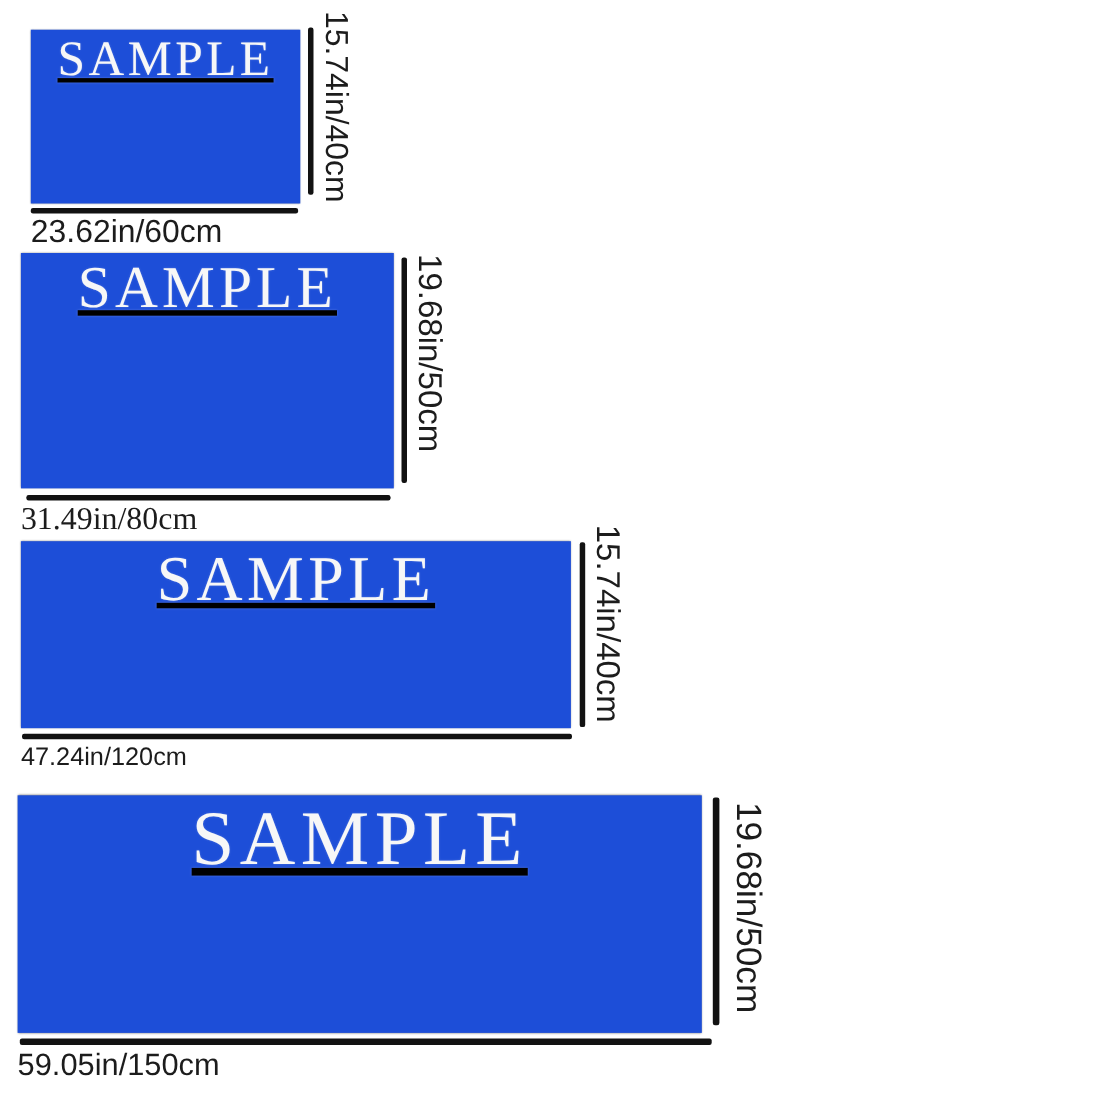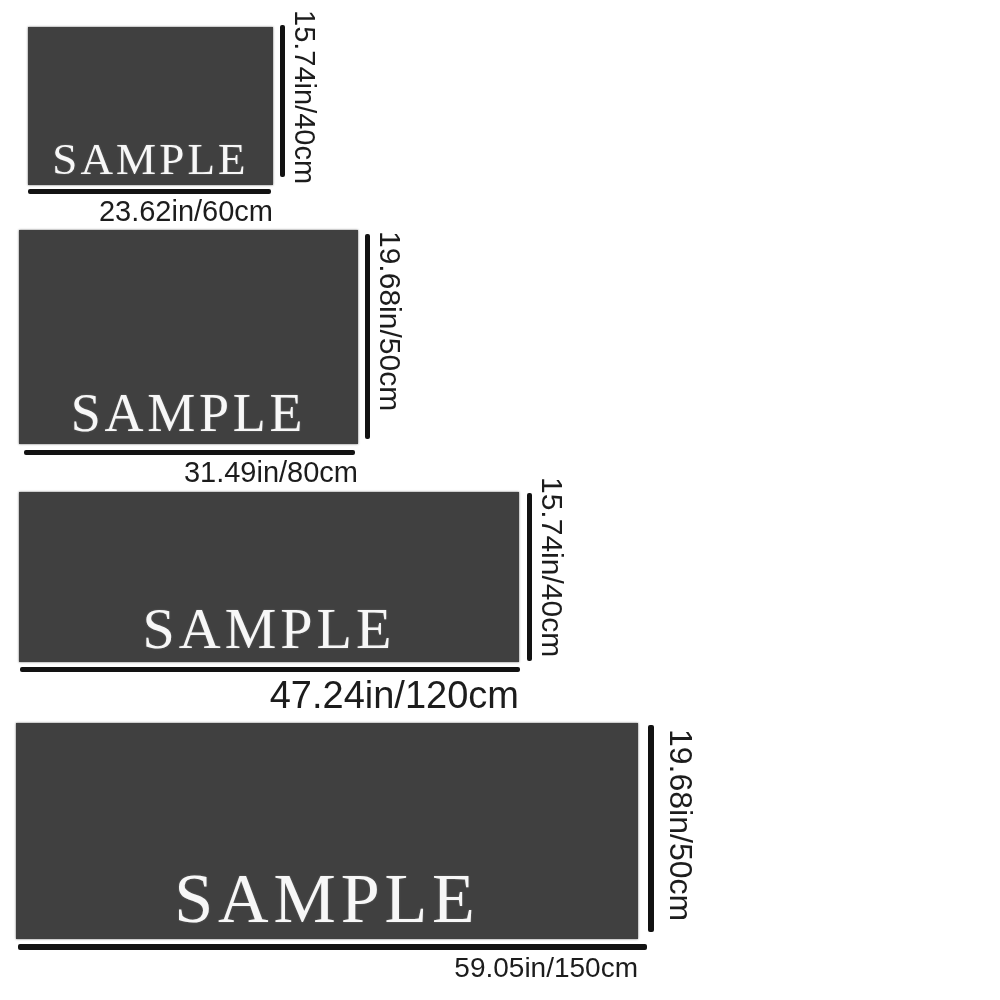--- a/index.html
+++ b/index.html
@@ -10,25 +10,26 @@
   #canvas {
     position: relative;
     width: 1000px;
     height: 1000px;
     background: #ffffff;
     overflow: hidden;
     font-family: "Liberation Sans", sans-serif;
   }
   .rect {
     position: absolute;
-    background: #404040;
+    background: #1d4ed8;
     display: flex;
-    align-items: flex-end;
+    align-items: flex-start;
     justify-content: center;
     box-shadow: 0 0 2px rgba(0,0,0,0.6);
+    text-decoration: underline;
   }
   .sample {
     color: #f7f7f7;
     font-family: "Liberation Serif", serif;
     letter-spacing: 0.07em;
     white-space: nowrap;
     text-shadow: 0 0 2px rgba(255,255,255,0.25);
   }
   .hline {
     position: absolute;
@@ -36,49 +37,49 @@
     border-radius: 2px;
   }
   .vline {
     position: absolute;
     background: #121212;
     border-radius: 2px;
   }
   .wlabel {
     position: absolute;
     color: #1c1c1c;
-    text-align: right;
+    text-align: left;
     white-space: nowrap;
   }
   .vlabel {
     position: absolute;
     color: #1c1c1c;
     writing-mode: vertical-rl;
     text-orientation: mixed;
     white-space: nowrap;
   }
   
   .b1 .rect   { left: 28px;  top: 27px;  width: 245px; height: 158px; }
   .b1 .sample { font-size: 45px; }
   .b1 .hline  { left: 28px;  top: 189px; width: 243px; height: 5px; }
   .b1 .wlabel { left: 28px;  top: 195px; width: 245px; font-size: 29px; }
   .b1 .vline  { left: 280px; top: 25px;  width: 5px;   height: 152px; }
   .b1 .vlabel { left: 288px; top: 10px;  font-size: 29px; }
   
   .b2 .rect   { left: 19px;  top: 230px; width: 339px; height: 214px; }
   .b2 .sample { font-size: 54px; }
   .b2 .hline  { left: 24px;  top: 450px; width: 331px; height: 5px; }
-  .b2 .wlabel { left: 19px;  top: 456px; width: 339px; font-size: 29px; }
+  .b2 .wlabel { left: 19px;  top: 456px; width: 339px; font-size: 29px; font-family: Liberation Serif, serif; }
   .b2 .vline  { left: 365px; top: 234px; width: 5px;   height: 205px; }
   .b2 .vlabel { left: 373px; top: 231px; font-size: 30px; }
   
   .b3 .rect   { left: 19px;  top: 492px; width: 500px; height: 170px; }
   .b3 .sample { font-size: 58px; }
   .b3 .hline  { left: 20px;  top: 667px; width: 500px; height: 5px; }
-  .b3 .wlabel { left: 19px;  top: 674px; width: 500px; font-size: 38px; }
+  .b3 .wlabel { left: 19px;  top: 674px; width: 500px; font-size: 23px; }
   .b3 .vline  { left: 527px; top: 493px; width: 5px;   height: 168px; }
   .b3 .vlabel { left: 535px; top: 477px; font-size: 30px; }
   
   .b4 .rect   { left: 16px;  top: 723px; width: 622px; height: 216px; }
   .b4 .sample { font-size: 70px; }
   .b4 .hline  { left: 18px;  top: 944px; width: 629px; height: 6px; }
   .b4 .wlabel { left: 16px;  top: 952px; width: 622px; font-size: 28px; }
   .b4 .vline  { left: 648px; top: 725px; width: 6px;   height: 207px; }
   .b4 .vlabel { left: 662px; top: 729px; font-size: 32px; }
 </style>

